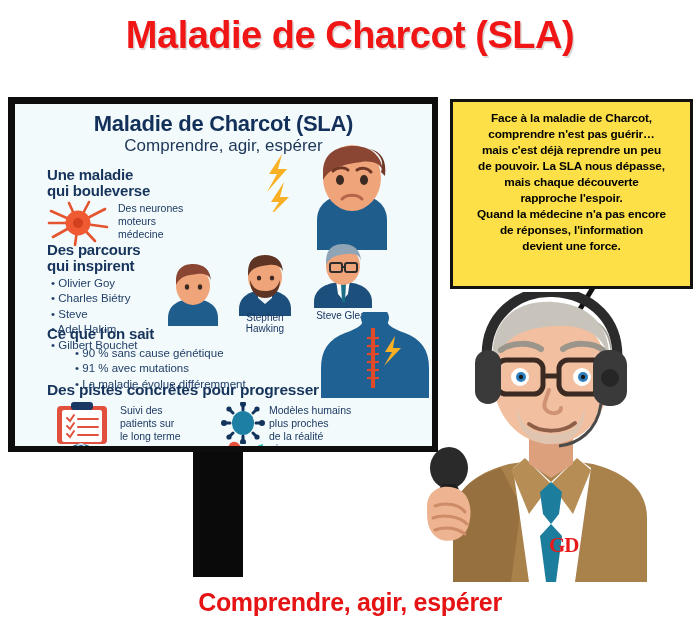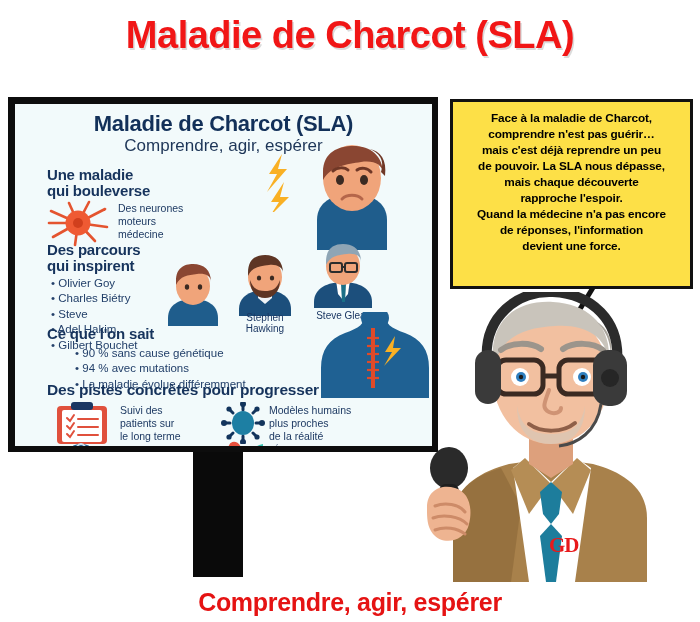--- a/index.html
+++ b/index.html
@@ -197,21 +197,21 @@
       <div class="ib-name" style="left:288px; top:206px; width:92px;">
         <div>Steve Gleason</div>
       </div>
 
       <div class="ib-h2" style="left:32px; top:222px;">
         <div>Ce que l'on sait</div>
       </div>
 
       <ul class="ib-list" style="left:36px; top:242px;margin-left:24px;">
         <li>90 % sans cause génétique</li>
-        <li>94 % avec mutations</li>
+        <li>91 % avec mutations</li>
         <li>La maladie évolue différemment</li>
       </ul>
 
       <svg class="fig" style="left:300px; top:208px;" width="120" height="90" viewBox="0 0 120 90">
         <path d="M50 2 C50 12 44 16 30 21 C14 27 6 38 6 56 L6 86 L114 86 L114 56 C114 38 106 27 90 21 C76 16 70 12 70 2 Z" fill="#1f6193"></path>
         <ellipse cx="60" cy="6" rx="14" ry="12" fill="#1f6193"></ellipse>
         <path d="M58 16 L58 76" stroke="#e04a28" stroke-width="4"></path>
         <g stroke="#e04a28" stroke-width="2.2">
           <path d="M52 26 L64 26"></path>
             <path d="M52 34 L64 34"></path>

